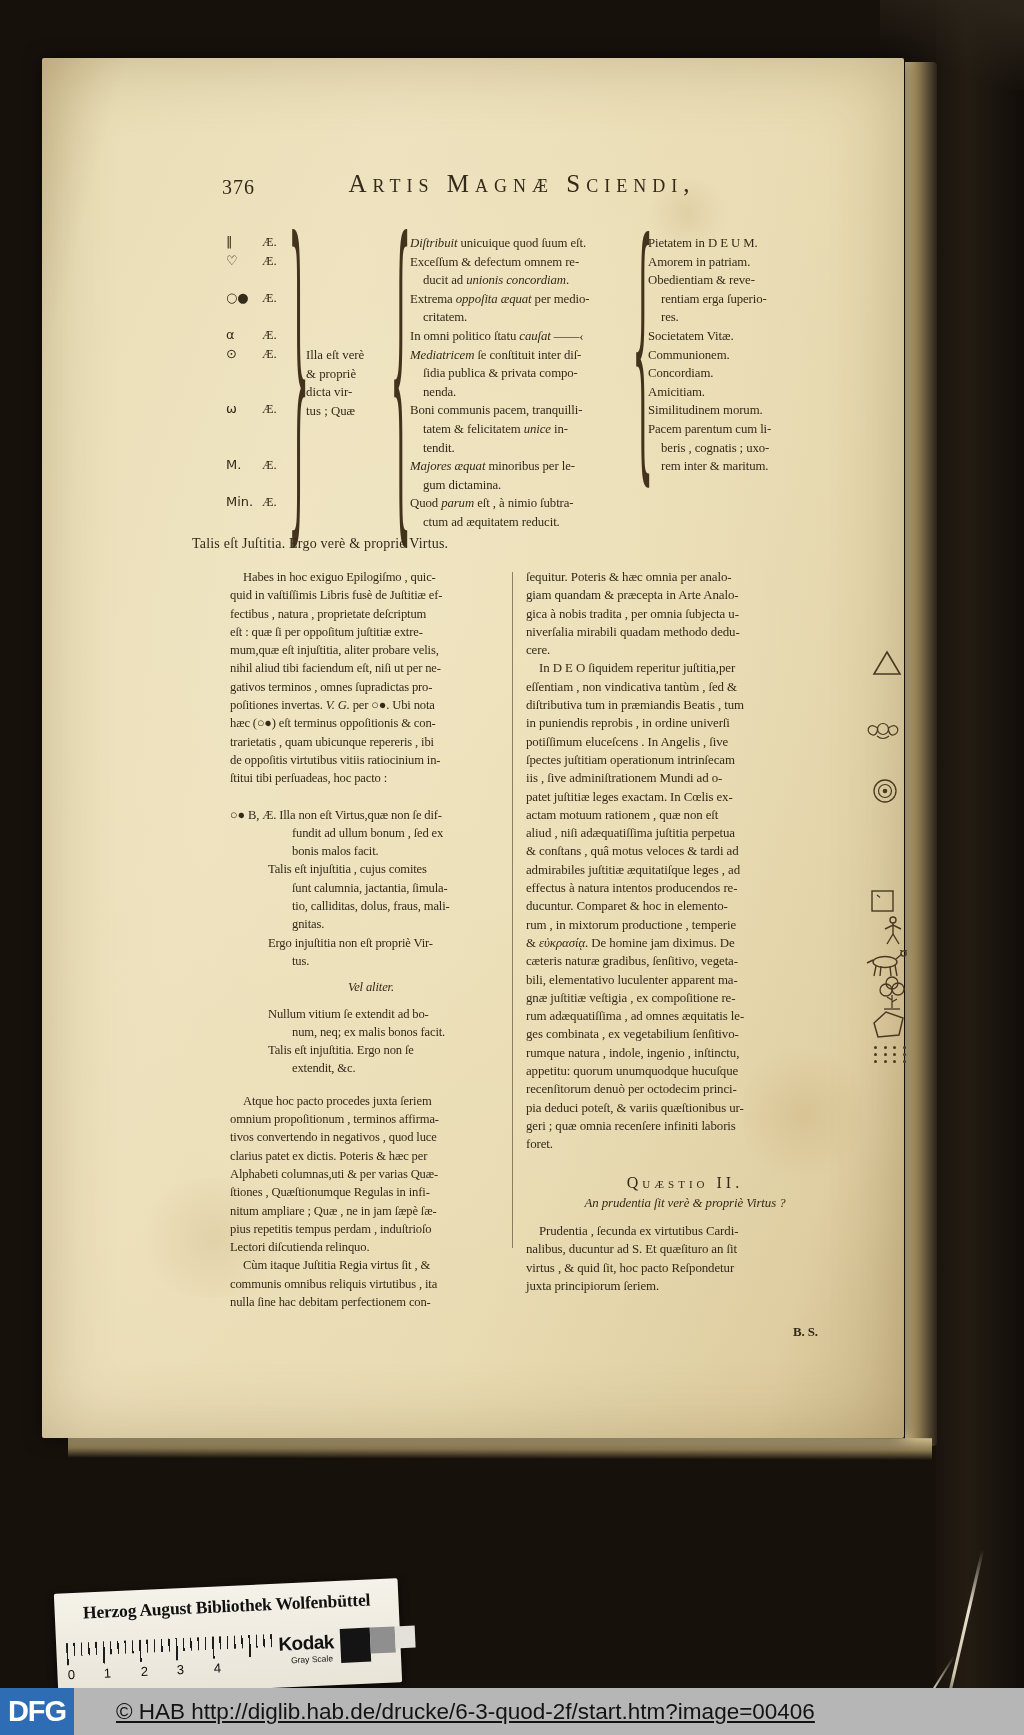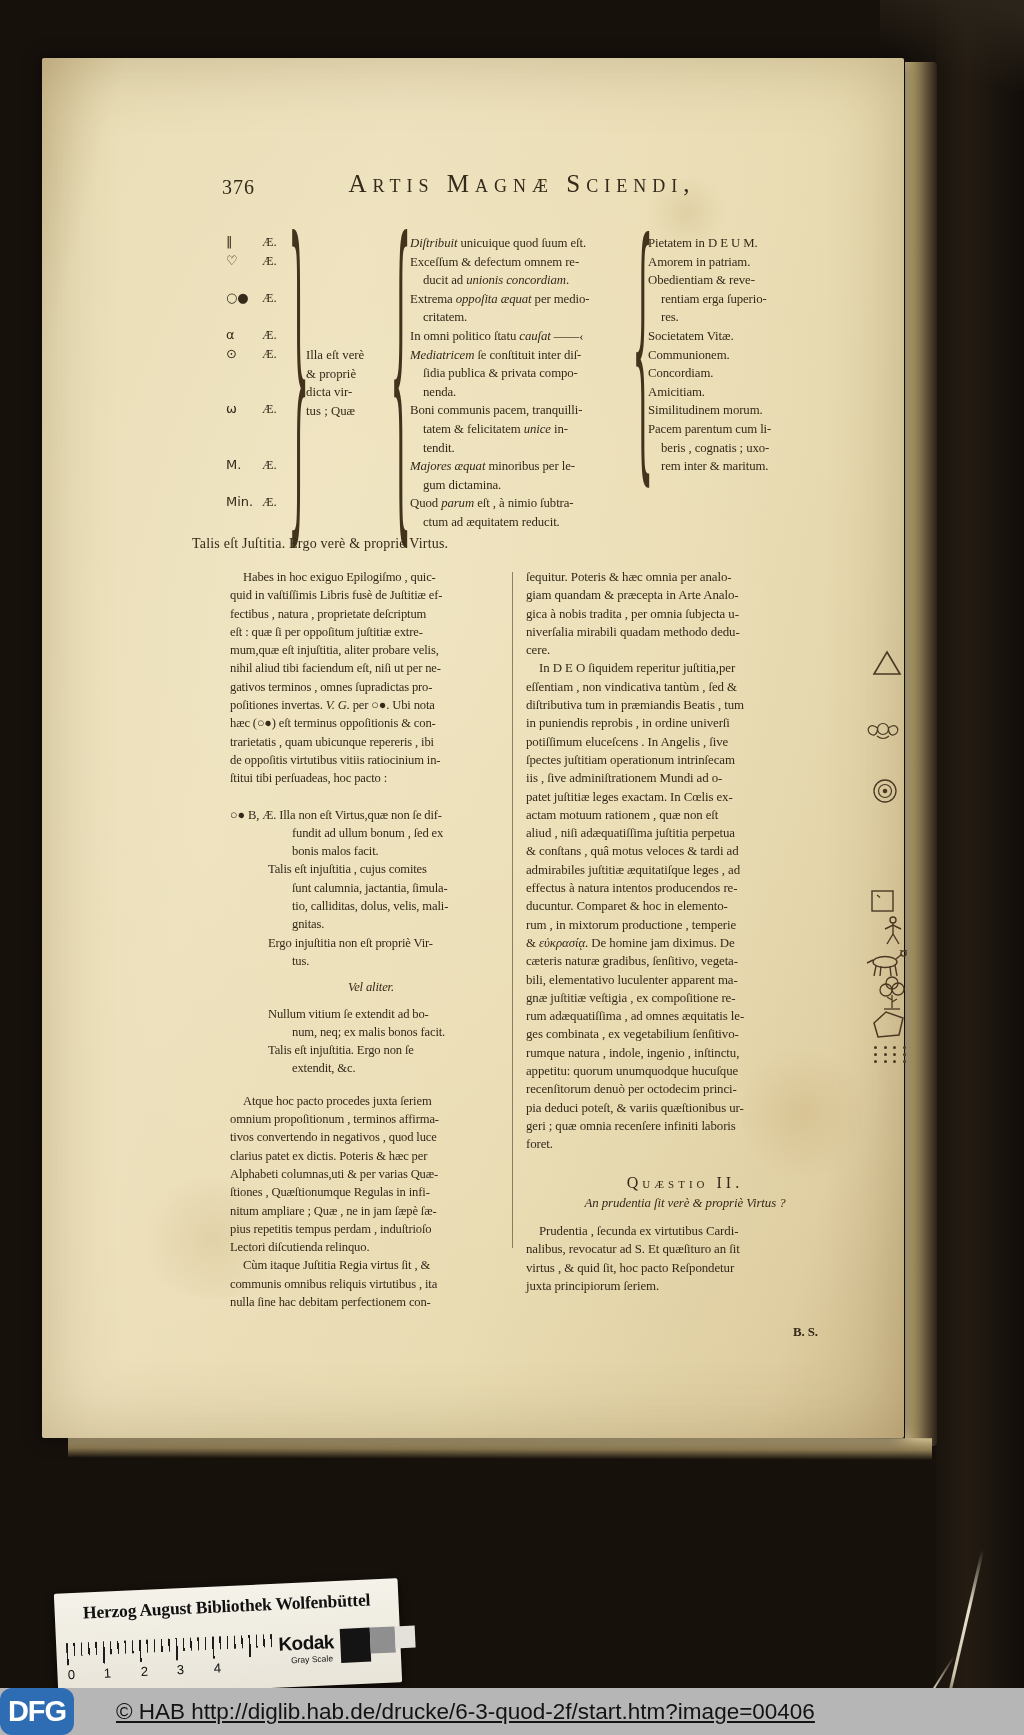--- a/index.html
+++ b/index.html
@@ -101,21 +101,21 @@
   .kbrand .ksub{font-family:"Liberation Sans",sans-serif;font-size:8.5px;margin-top:0px;}
   .patch{position:absolute;top:48px;}
   .p-black{left:284px;width:30px;height:34px;background:#141414;}
   .p-gray{left:314px;width:25px;height:26px;background:#8f8f8f;}
   .p-white{left:339px;width:20px;height:22px;background:#e3e1da;}
 
   
   .footer{position:absolute;left:0;top:1688px;width:1024px;height:47px;background:#b6b6b6;}
   .dfg{position:absolute;left:0;top:0;width:74px;height:47px;background:#2e6db4;
     color:#fff;display:flex;align-items:center;justify-content:center;
-    font-family:"Liberation Sans",sans-serif;font-weight:bold;font-size:29px;letter-spacing:-1px;border-radius:12px;}
+    font-family:"Liberation Sans",sans-serif;font-weight:bold;font-size:29px;letter-spacing:-1px;}
   .copy{position:absolute;left:116px;top:0;height:47px;line-height:47px;
     font-family:"Liberation Sans",sans-serif;font-size:22.5px;color:#131313;text-decoration:underline;}
   i{font-style:italic;}
 </style>
 </head>
 <body>
 
 <div class="bg-streak"></div>
 <div class="top-right-corner"></div>
 <div class="page-right-edge"></div>
@@ -199,21 +199,21 @@
       <div class="ln">poſitiones invertas. <i>V. G.</i> per ○●.  Ubi nota</div>
       <div class="ln">hæc (○●) eſt terminus oppoſitionis &amp; con-</div>
       <div class="ln">trarietatis ,  quam ubicunque repereris , ibi</div>
       <div class="ln">de oppoſitis virtutibus vitiis ratiocinium in-</div>
       <div class="ln">ſtitui tibi perſuadeas, hoc pacto :</div>
       <div class="ln" style="margin-top: 18px;">○● B, Æ. Illa non eſt Virtus,quæ non ſe dif-</div>
       <div class="ln h2">fundit ad ullum bonum , ſed ex</div>
       <div class="ln h2">bonis malos facit.</div>
       <div class="ln h1">Talis eſt injuſtitia ,  cujus comites</div>
       <div class="ln h2">ſunt calumnia, jactantia, ſimula-</div>
-      <div class="ln h2">tio, calliditas, dolus, velis, mali-</div>
+      <div class="ln h2">tio, calliditas, dolus, fraus, mali-</div>
       <div class="ln h2">gnitas.</div>
       <div class="ln h1">Ergo injuſtitia non eſt propriè Vir-</div>
       <div class="ln h2">tus.</div>
       <div class="ln ctr" style="margin-top: 8px;"><i>Vel aliter.</i></div>
       <div class="ln h1" style="margin-top: 8px;">Nullum vitium ſe extendit ad bo-</div>
       <div class="ln h2">num, neq; ex malis bonos facit.</div>
       <div class="ln h1">Talis eſt injuſtitia.   Ergo non ſe</div>
       <div class="ln h2">extendit, &amp;c.</div>
       <div class="ln ind" style="margin-top: 14px;">Atque hoc pacto procedes juxta ſeriem</div>
       <div class="ln">omnium propoſitionum , terminos affirma-</div>
@@ -258,21 +258,21 @@
       <div class="ln">ges combinata ,  ex vegetabilium ſenſitivo-</div>
       <div class="ln">rumque natura , indole, ingenio , inſtinctu,</div>
       <div class="ln">appetitu: quorum unumquodque hucuſque</div>
       <div class="ln">recenſitorum  denuò  per octodecim princi-</div>
       <div class="ln">pia deduci poteſt, &amp; variis quæſtionibus ur-</div>
       <div class="ln">geri ;  quæ  omnia recenſere infiniti laboris</div>
       <div class="ln">foret.</div>
       <div class="ln hd" style="margin-top: 20px;">Quæstio II.</div>
       <div class="ln sb" style="margin-top: 2px;"><i>An prudentia ſit verè &amp; propriè Virtus ?</i></div>
       <div class="ln ind" style="margin-top: 10px;">Prudentia ,  ſecunda ex virtutibus Cardi-</div>
-      <div class="ln">nalibus, revocatur ad S. Et quæſituro an ſit</div>
+      <div class="ln">nalibus, ducuntur ad S. Et quæſituro an ſit</div>
       <div class="ln">virtus , &amp;  quid ſit, hoc pacto Reſpondetur</div>
       <div class="ln">juxta principiorum ſeriem.</div>
       <div class="ln rt" style="margin-top: 28px; font-weight: bold;">B. S.</div>
     </div>
 
   <div class="micon" style="left:830px;top:592px">
     <svg width="30" height="26" viewBox="0 0 30 26">
         <polygon points="15,2 28,24 2,24" fill="none" stroke="#4a3823" stroke-width="1.6"></polygon>
       </svg>
   </div>

